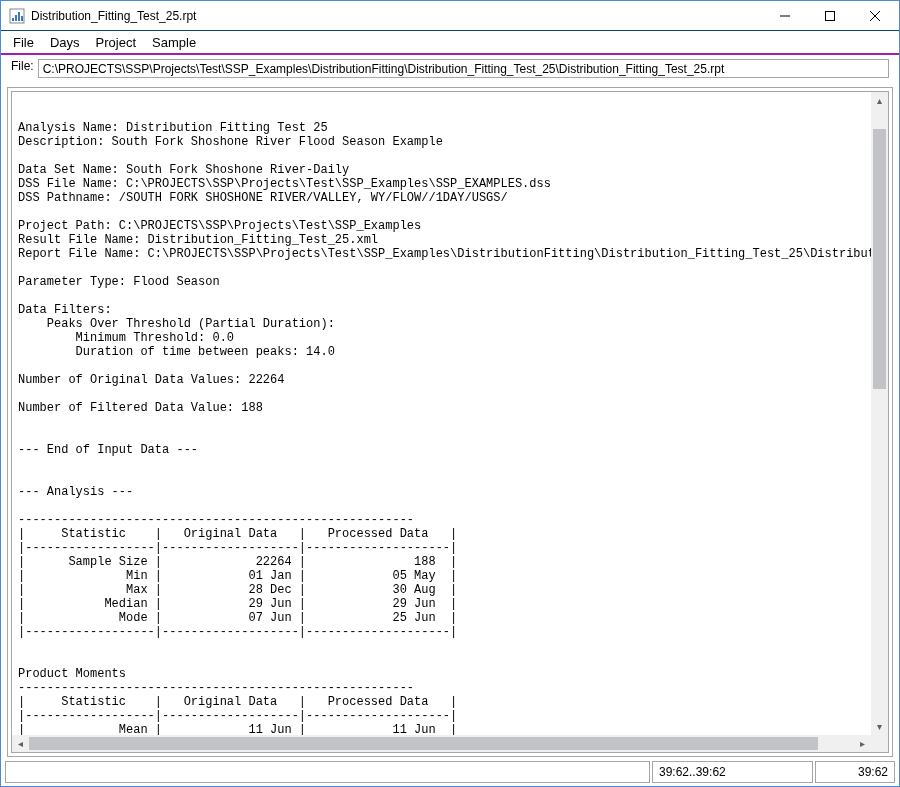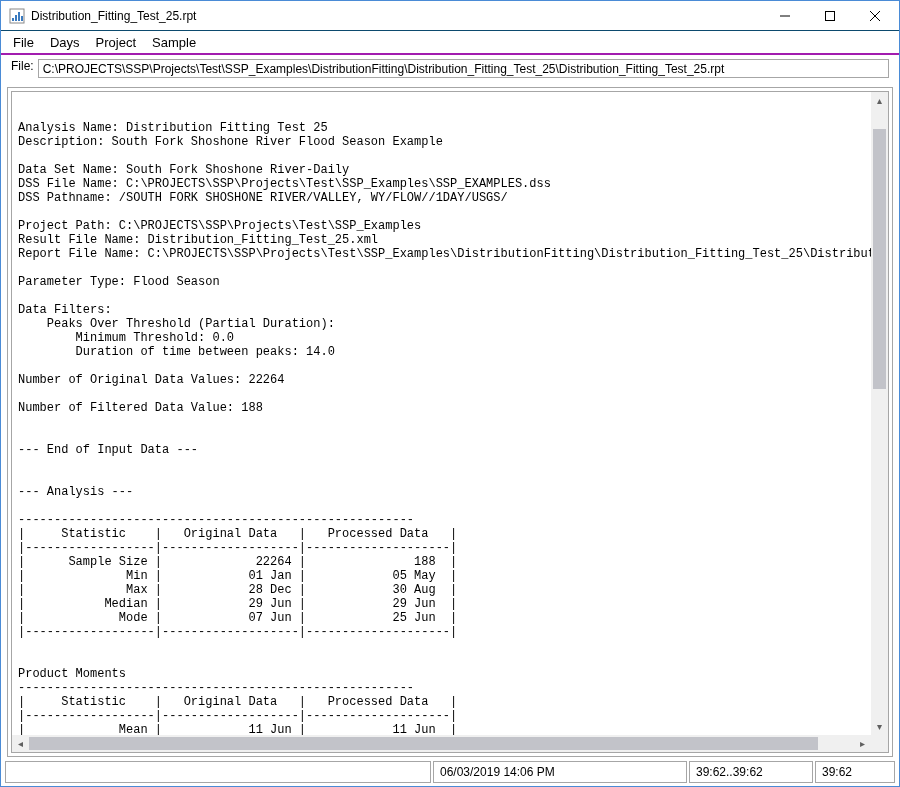--- a/index.html
+++ b/index.html
@@ -199,22 +199,22 @@
       background: #fff;
       padding: 2px 6px;
       font-size: 12px;
       line-height: 16px;
       color: #000;
       overflow: hidden;
       white-space: nowrap;
     }
     .statusbar .cell.c1 { flex: 1; }
     .statusbar .cell.c2 { width: 254px; }
-    .statusbar .cell.c3 { width: 124px; }
-    .statusbar .cell.c4 { width: 80px; text-align: left; }
+    .statusbar .cell.c3 { width: 161px; }
+    .statusbar .cell.c4 { width: 80px; text-align: right; }
   </style>
 </head>
 <body>
 
 <div class="titlebar">
   <span class="app-icon">
     <svg width="16" height="16" viewBox="0 0 16 16">
       <rect x="1" y="1" width="14" height="14" fill="#fff" stroke="#888"></rect>
       <rect x="3" y="10" width="2" height="3" fill="#3a7abf"></rect>
       <rect x="6" y="7" width="2" height="6" fill="#3a7abf"></rect>
@@ -318,16 +318,15 @@
       </div>
       <div class="arrow">▸</div>
     </div>
 
     <div class="corner"></div>
   </div>
 </div>
 
 <div class="statusbar">
   <div class="cell c1"></div>
-  <div class="cell c2">06/03/2019 14:06 PM</div>
   <div class="cell c3">39:62..39:62</div>
   <div class="cell c4">39:62</div>
 </div>
 
 </body></html>

